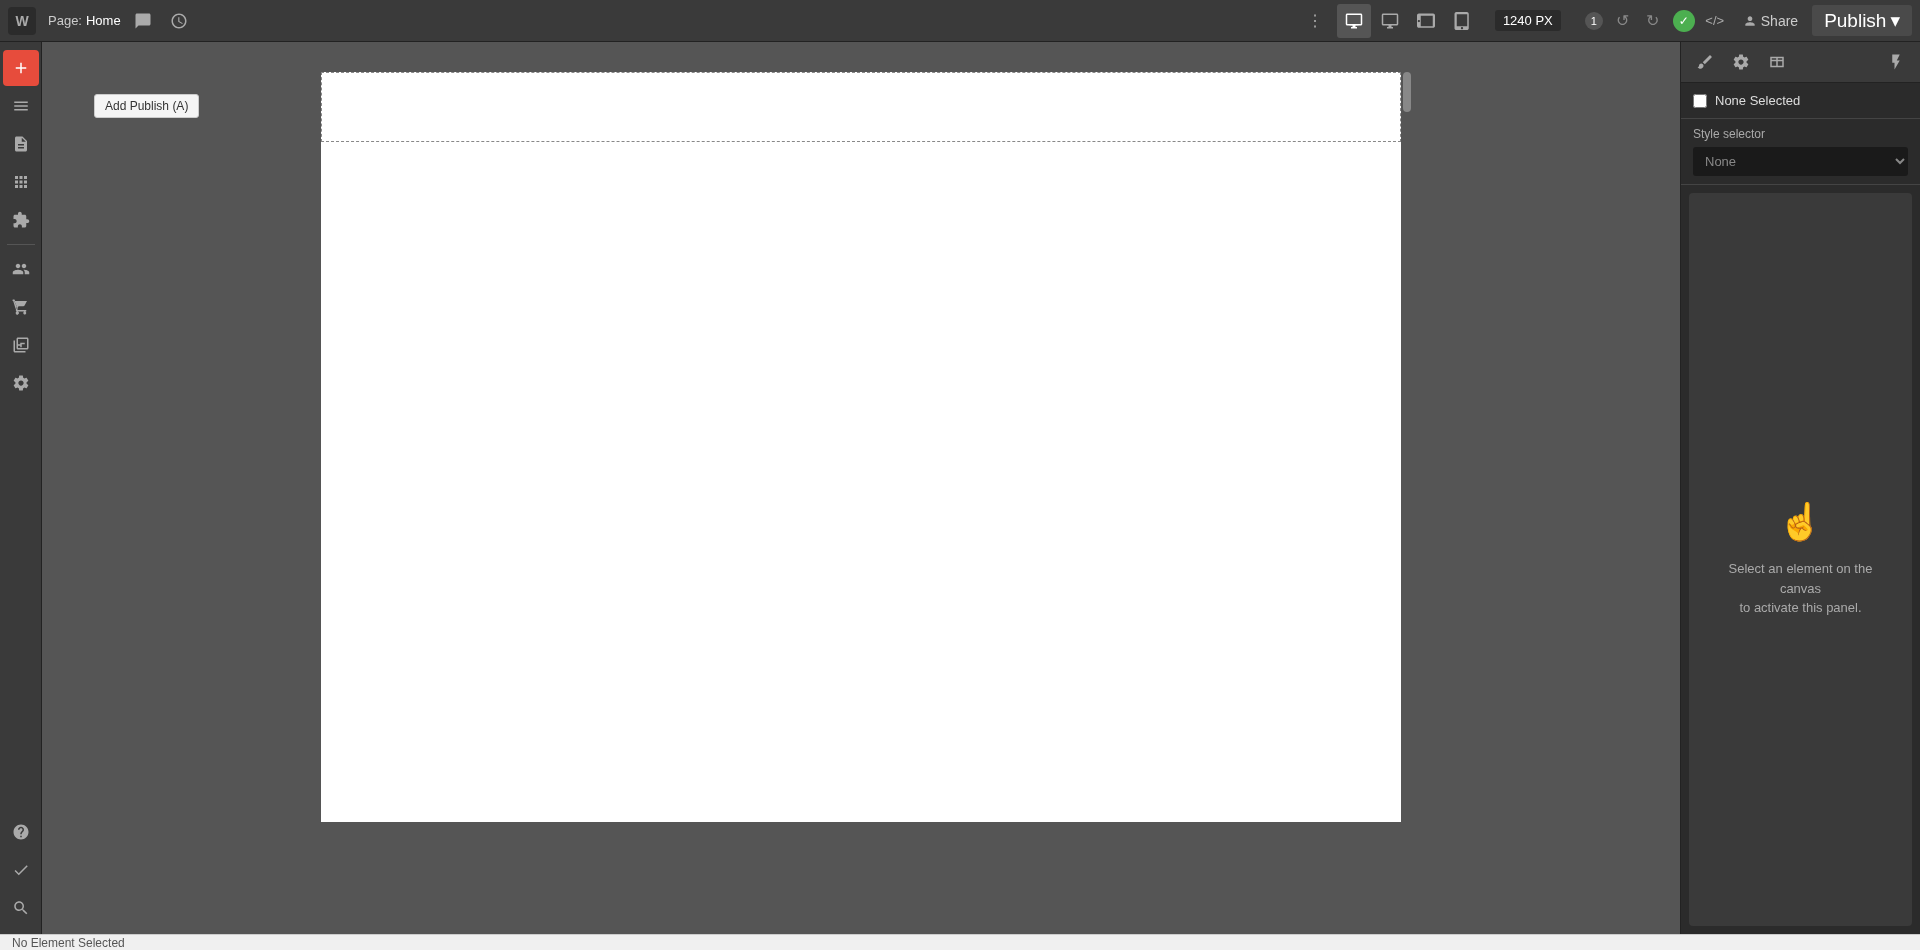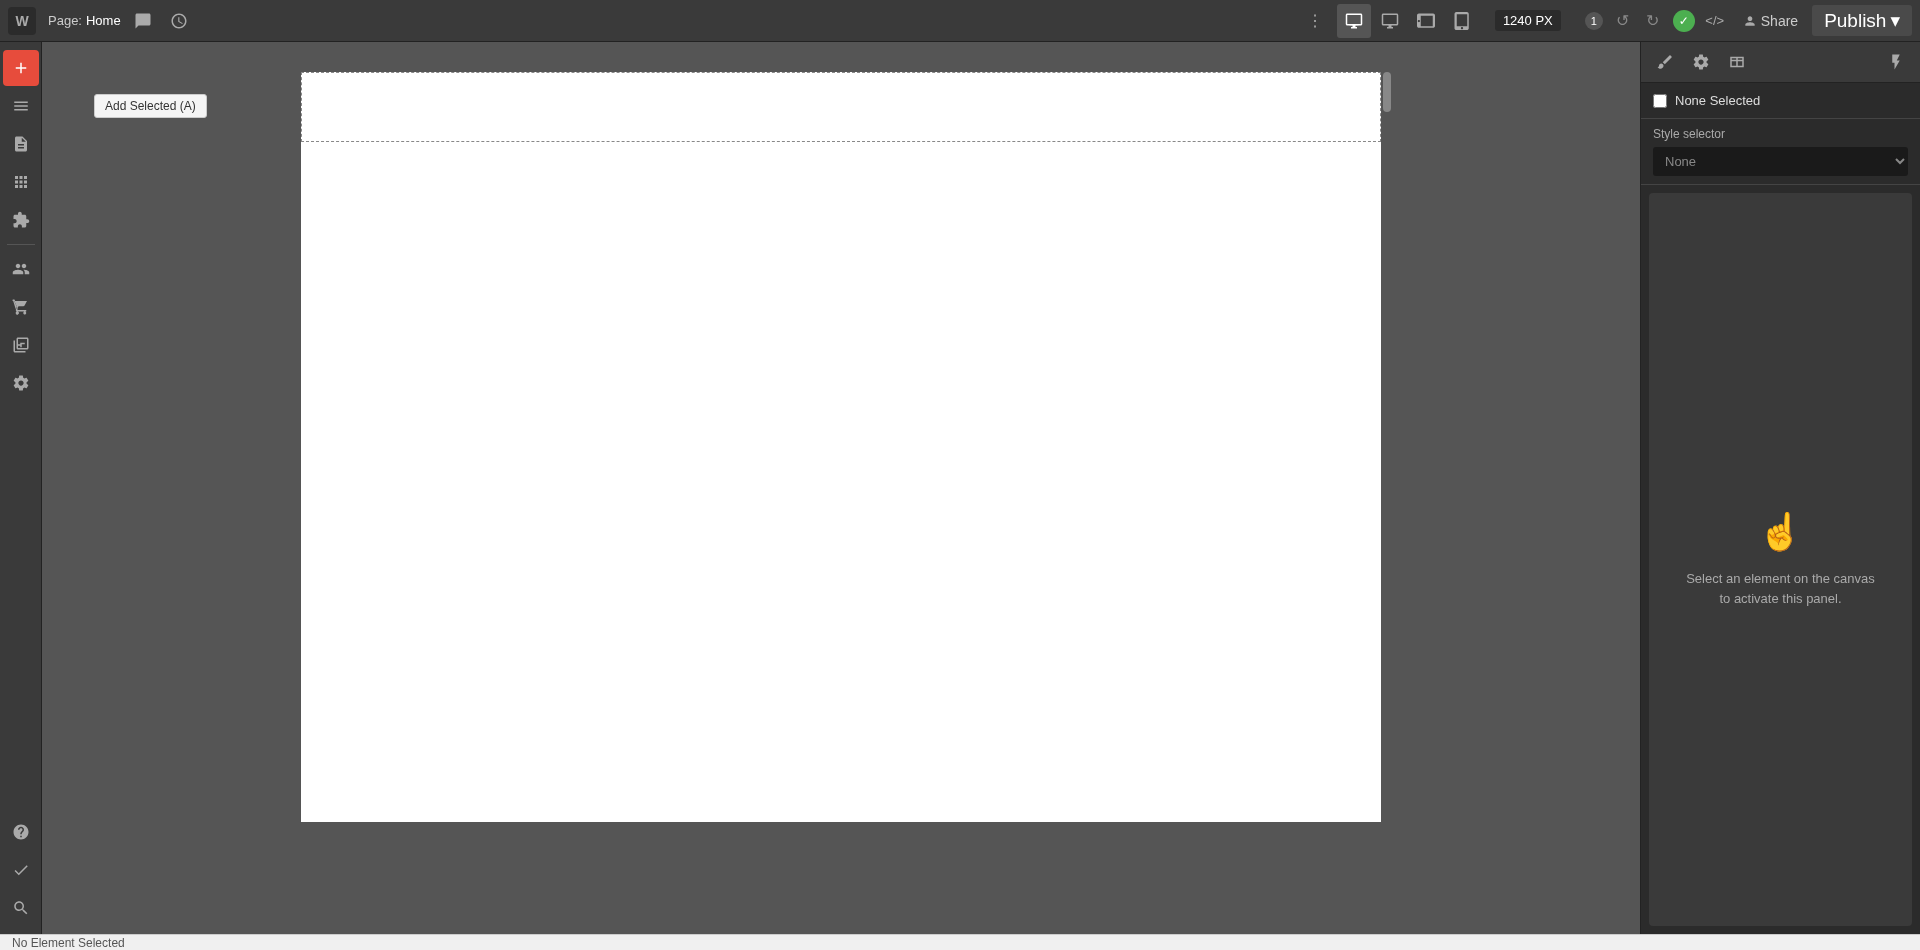--- a/index.html
+++ b/index.html
@@ -201,21 +201,21 @@
       border-top: 1px solid #ccc;
       display: flex;
       align-items: center;
       padding: 0 12px;
       font-size: 12px;
       color: #555;
     }
 
     
     .right-panel {
-      width: 280px;
+      width: 240px;
       background: #2b2b2b;
       border-left: 1px solid #222;
       display: flex;
       flex-direction: column;
       flex-shrink: 0;
     }
     .right-panel-tabs {
       display: flex;
       align-items: center;
       background: #3a3a3a;
@@ -430,21 +430,21 @@
     </div>
     <div class="sidebar-btn" title="Search">
       <svg width="18" height="18" viewBox="0 0 24 24" fill="currentColor">
           <path d="M15.5 14h-.79l-.28-.27C15.41 12.59 16 11.11 16 9.5 16 5.91 13.09 3 9.5 3S3 5.91 3 9.5 5.91 16 9.5 16c1.61 0 3.09-.59 4.23-1.57l.27.28v.79l5 4.99L20.49 19l-4.99-5zm-6 0C7.01 14 5 11.99 5 9.5S7.01 5 9.5 5 14 7.01 14 9.5 11.99 14 9.5 14z"></path>
         </svg>
     </div>
   </div>
 
   <div class="canvas-area">
 
-    <div class="add-elements-tooltip">Add Selected (A)</div>
+    <div class="add-elements-tooltip">Add Publish (A)</div>
 
     <div class="canvas-wrapper">
       <div class="canvas-content">
 
         <div class="canvas-section canvas-section-selected" style="height:70px; margin-bottom: 0;"></div>
 
         <div class="canvas-main-white"></div>
       </div>
 
       <div class="canvas-right-handle" style="right: calc(50% - 540px - 10px); top: 50px;"></div>

